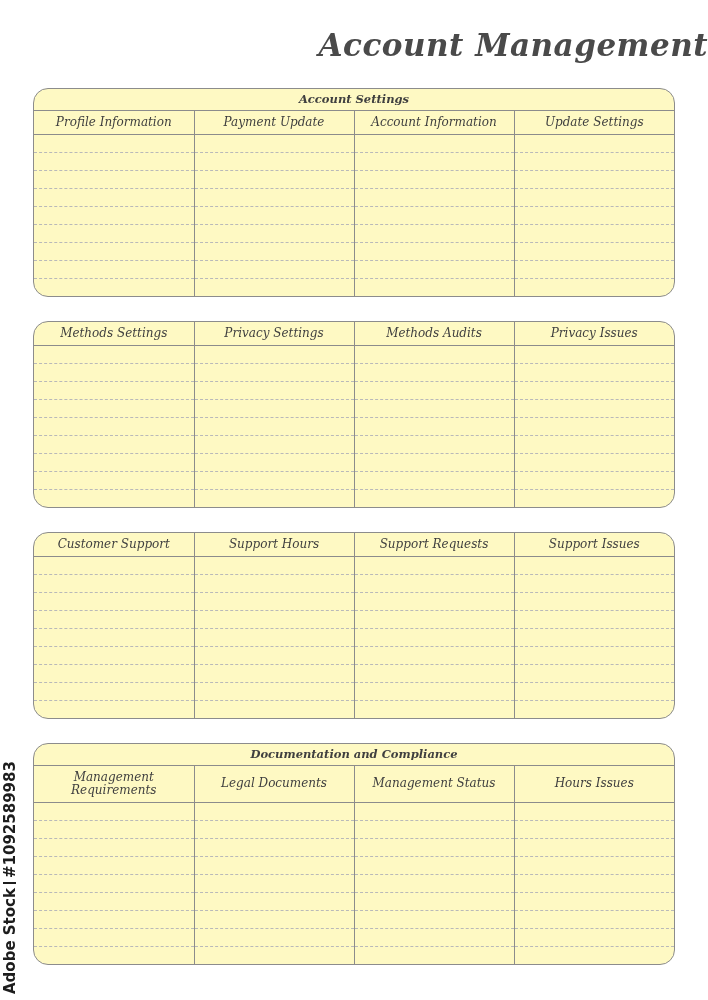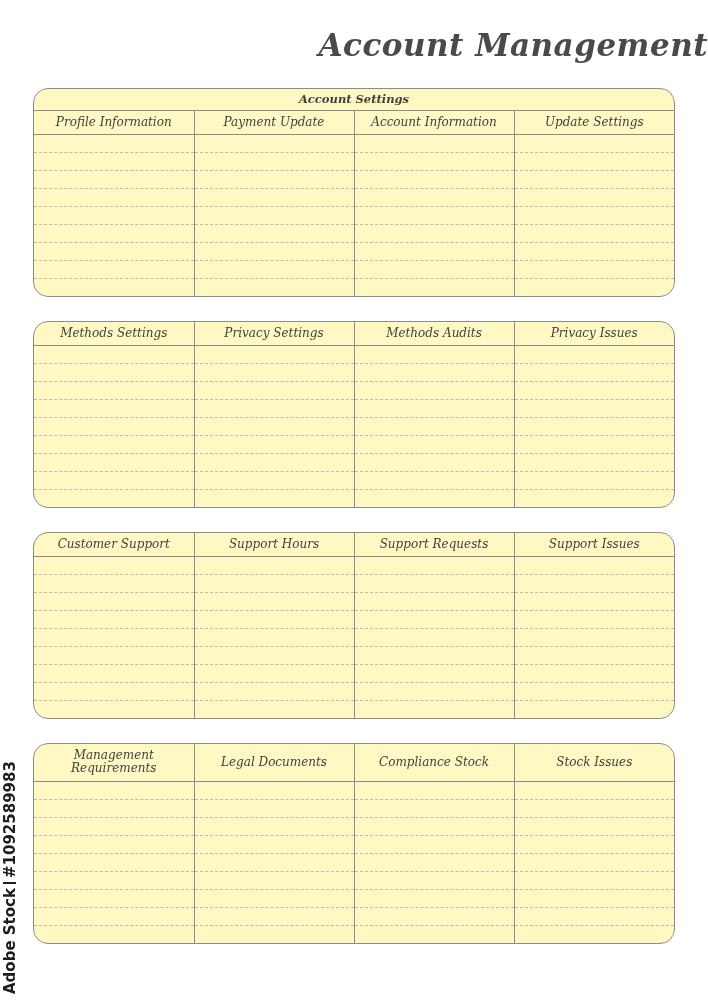--- a/index.html
+++ b/index.html
@@ -313,27 +313,28 @@
           <tr>
             <td></td>
             <td></td>
             <td></td>
             <td></td>
           </tr>
         </tbody>
       </table>
     </div>
     <div class="block">
+      <div class="block-title">Documentation and Compliance</div>
       <table class="grid">
         <thead>
           <tr>
             <th>Management Requirements</th>
             <th>Legal Documents</th>
-            <th>Compliance Stock</th>
-            <th>Stock Issues</th>
+            <th>Management Status</th>
+            <th>Hours Issues</th>
           </tr>
         </thead>
         <tbody>
           <tr>
             <td></td>
             <td></td>
             <td></td>
             <td></td>
           </tr>
           <tr>

